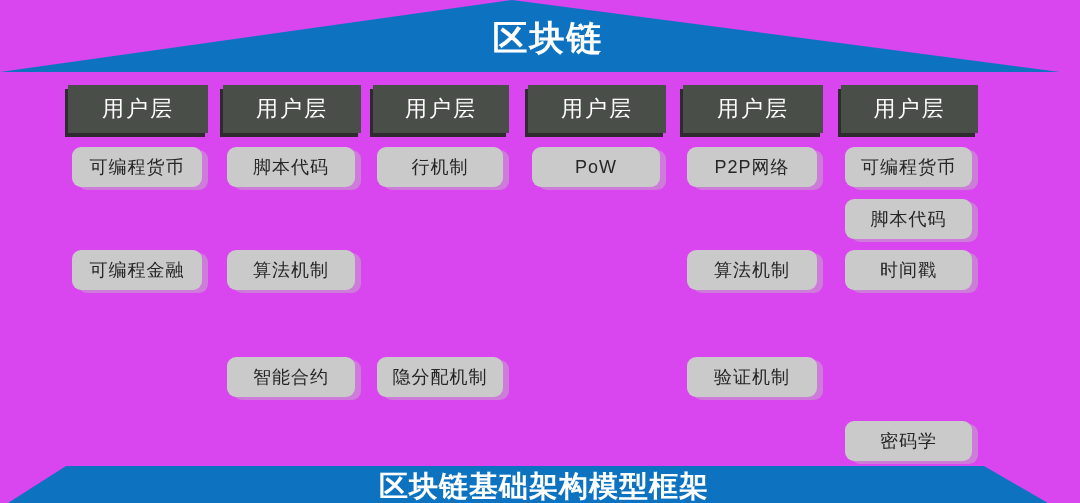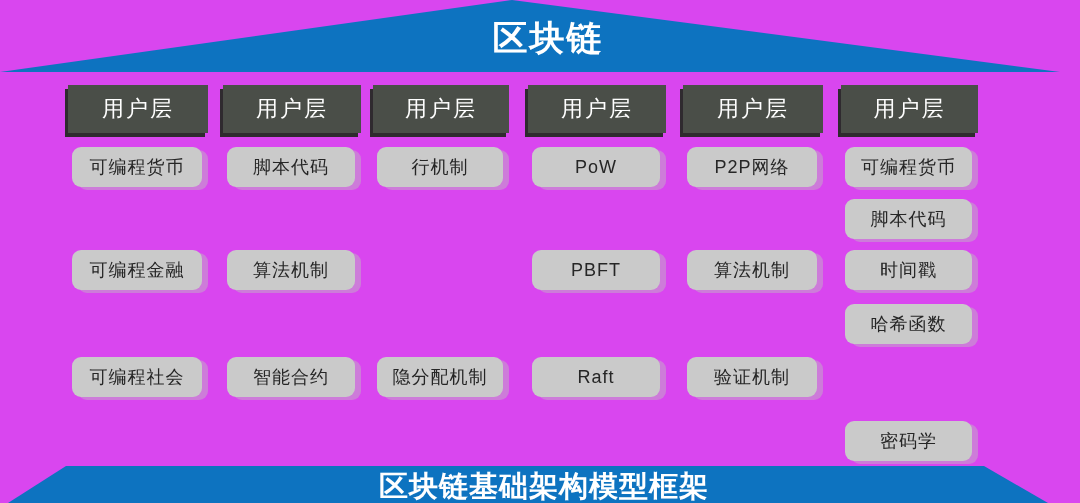--- a/index.html
+++ b/index.html
@@ -60,55 +60,51 @@
 
 <div id="stage">
 
   <div id="roof"></div>
   <div id="roof-title">区块链</div>
 
   <div class="col" style="left:68px;width:140px">
     <div class="hdr">用户层</div>
     <div class="cell slot-1">可编程货币</div>
     <div class="cell slot-3">可编程金融</div>
-    <div class="cell slot-5">可编程社会</div>
   </div>
 
   <div class="col" style="left:223px;width:138px">
     <div class="hdr">用户层</div>
     <div class="cell slot-1">脚本代码</div>
     <div class="cell slot-5">智能合约</div>
     <div class="cell slot-3">算法机制</div>
   </div>
 
   <div class="col" style="left:373px;width:136px">
     <div class="hdr">用户层</div>
     <div class="cell slot-5">隐分配机制</div>
     <div class="cell slot-1">行机制</div>
   </div>
 
   <div class="col" style="left:528px;width:138px">
     <div class="hdr">用户层</div>
     <div class="cell slot-1">PoW</div>
-    <div class="cell slot-3">PBFT</div>
-    <div class="cell slot-5">Raft</div>
   </div>
 
   <div class="col" style="left:683px;width:140px">
     <div class="hdr">用户层</div>
     <div class="cell slot-1">P2P网络</div>
     <div class="cell slot-3">算法机制</div>
     <div class="cell slot-5">验证机制</div>
   </div>
 
   <div class="col" style="left:841px;width:137px">
     <div class="hdr">用户层</div>
     <div class="cell slot-1">可编程货币</div>
     <div class="cell slot-2">脚本代码</div>
     <div class="cell slot-3">时间戳</div>
-    <div class="cell slot-4">哈希函数</div>
     <div class="cell slot-6">密码学</div>
   </div>
 
   <div id="footer-bar"></div>
   <div id="footer-title">区块链基础架构模型框架</div>
 
 </div>
 
 </body></html>

